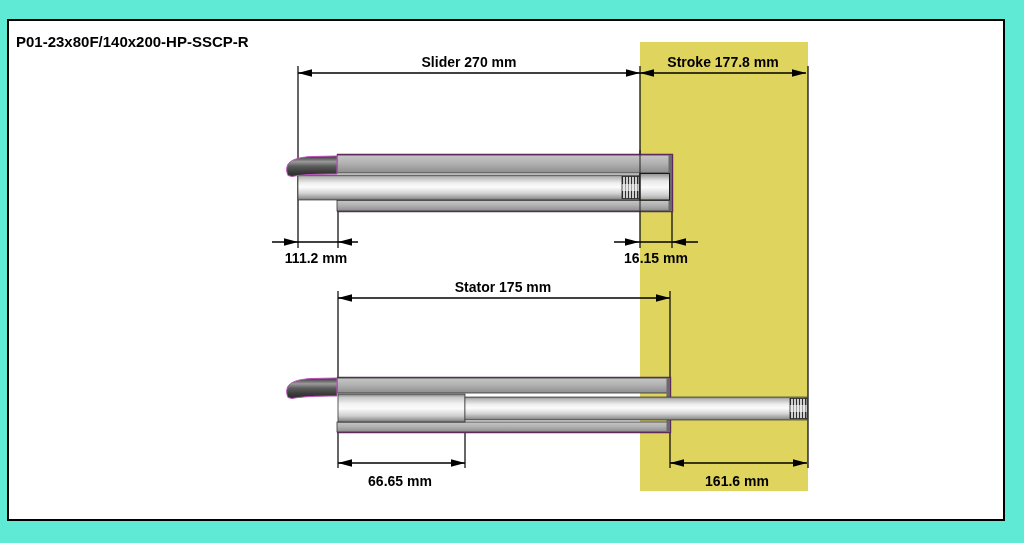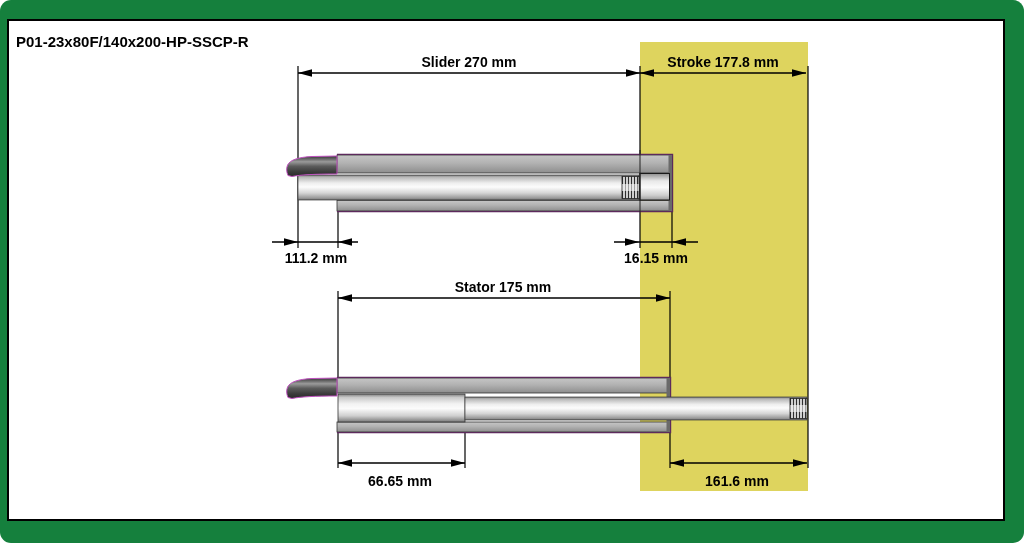--- a/index.html
+++ b/index.html
@@ -1,17 +1,17 @@
 <!DOCTYPE html>
 <html><head>
 <meta charset="utf-8">
 <style>
   html,body{margin:0;padding:0;background:#fff;}
-  #stage{position:relative;width:1024px;height:543px;background:#15803d;overflow:hidden;
-         font-family:"Liberation Sans", sans-serif;border-radius:11px;}
+  #stage{position:relative;width:1024px;height:543px;background:#5eead4;overflow:hidden;
+         font-family:"Liberation Sans", sans-serif;}
   svg text{font-family:"Liberation Sans", sans-serif;font-weight:bold;fill:#000;}
   .dimtext{font-size:14px;}
   .titletext{font-size:15px;}
 </style>
 </head>
 <body>
 
 <div id="stage">
 <svg width="1024" height="543" viewBox="0 0 1024 543">
   <defs>

